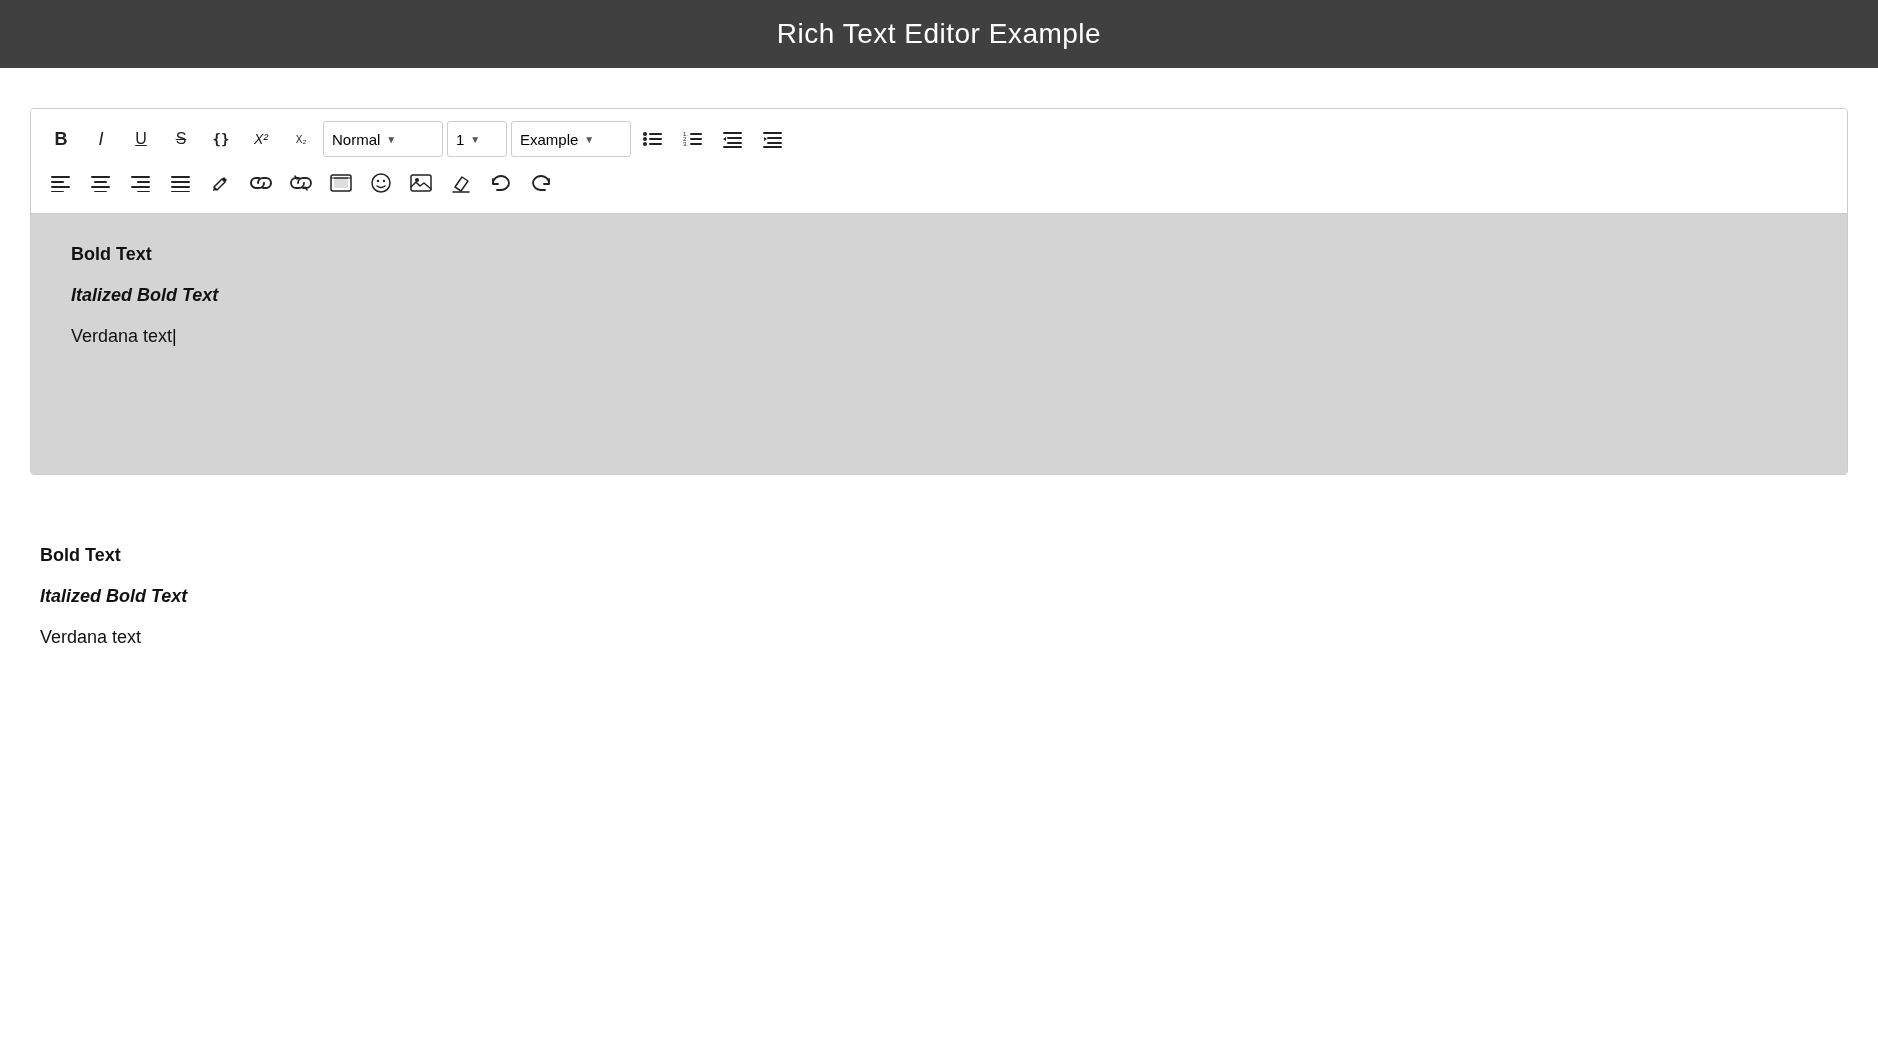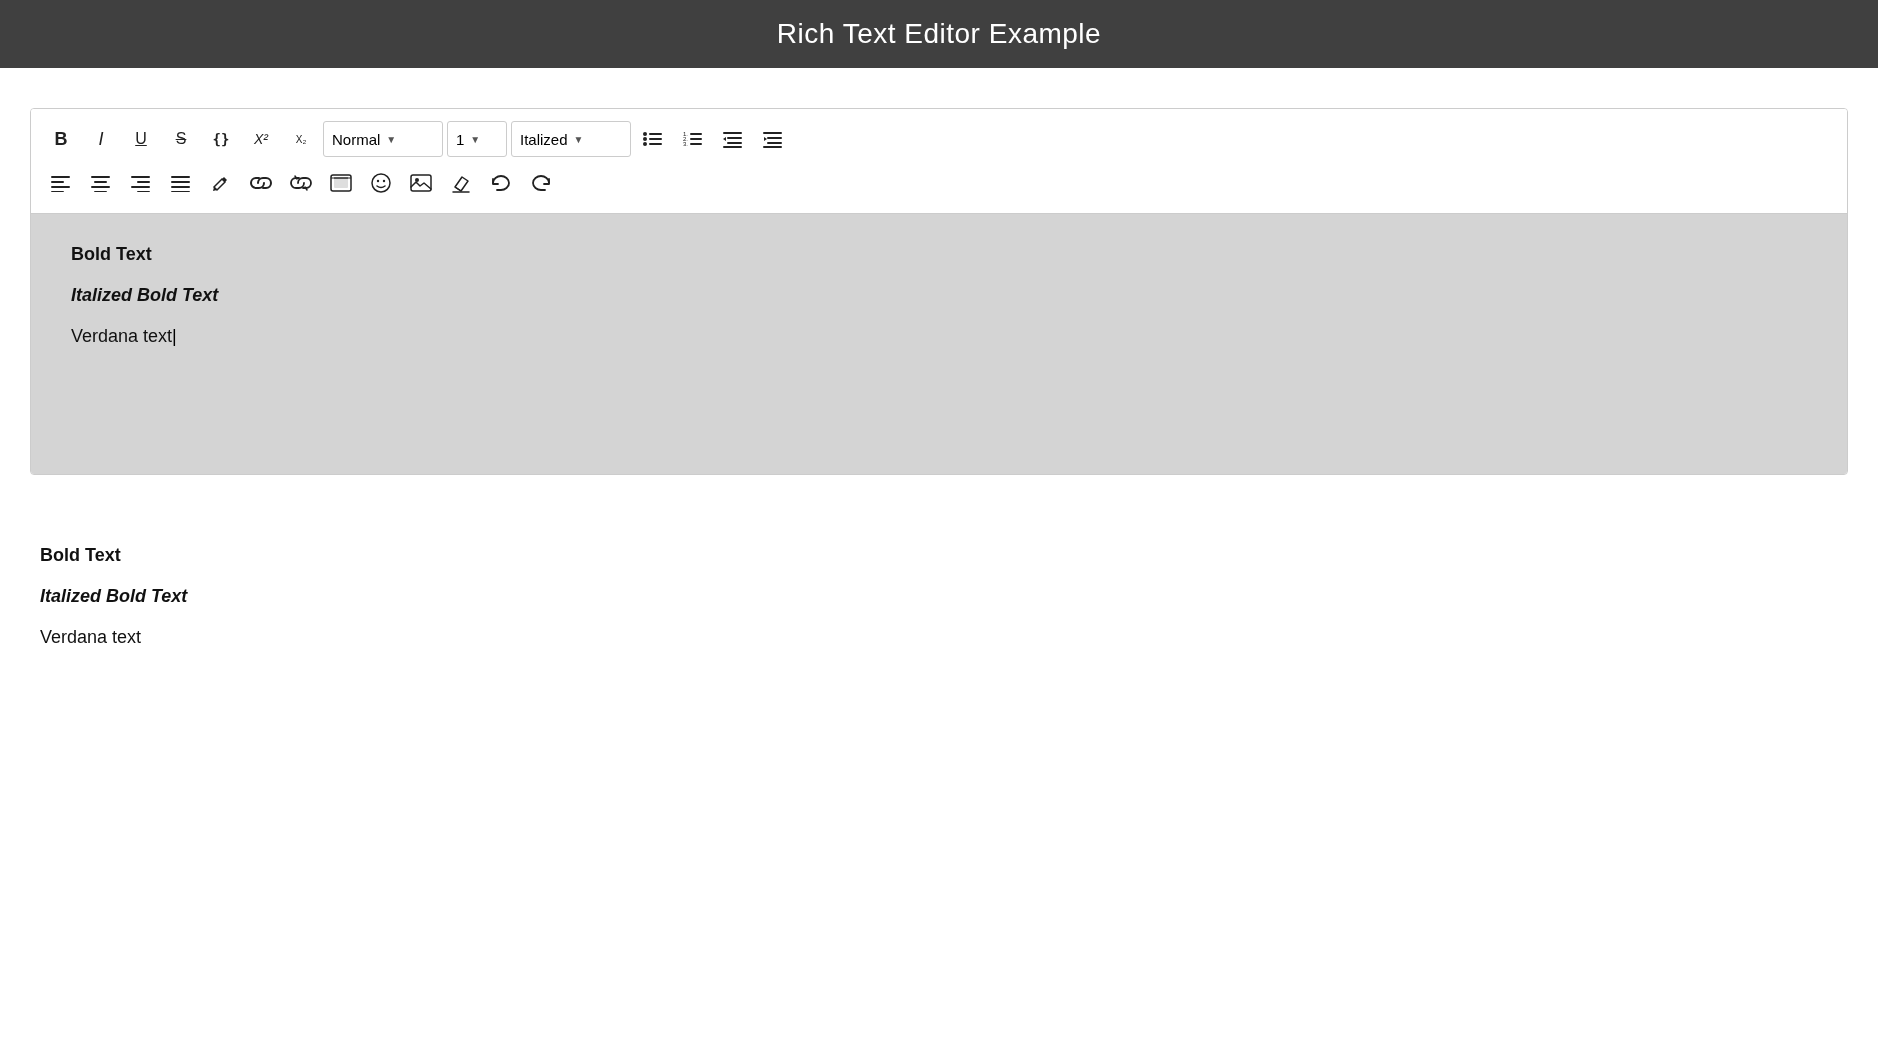--- a/index.html
+++ b/index.html
@@ -236,21 +236,21 @@
           <span>Normal</span>
           <span class="dropdown-arrow">▼</span>
         </div>
 
         <div class="toolbar-select size-select">
           <span>1</span>
           <span class="dropdown-arrow">▼</span>
         </div>
 
         <div class="toolbar-select font-select">
-          <span>Italized</span>
+          <span>Example</span>
           <span class="dropdown-arrow">▼</span>
         </div>
 
         <button class="toolbar-btn">
           <svg width="20" height="18" viewBox="0 0 20 18">
             <circle cx="2" cy="4" r="2" fill="#222"></circle>
             <rect x="6" y="3" width="13" height="2" rx="1" fill="#222"></rect>
             <circle cx="2" cy="9" r="2" fill="#222"></circle>
             <rect x="6" y="8" width="13" height="2" rx="1" fill="#222"></rect>
             <circle cx="2" cy="14" r="2" fill="#222"></circle>

